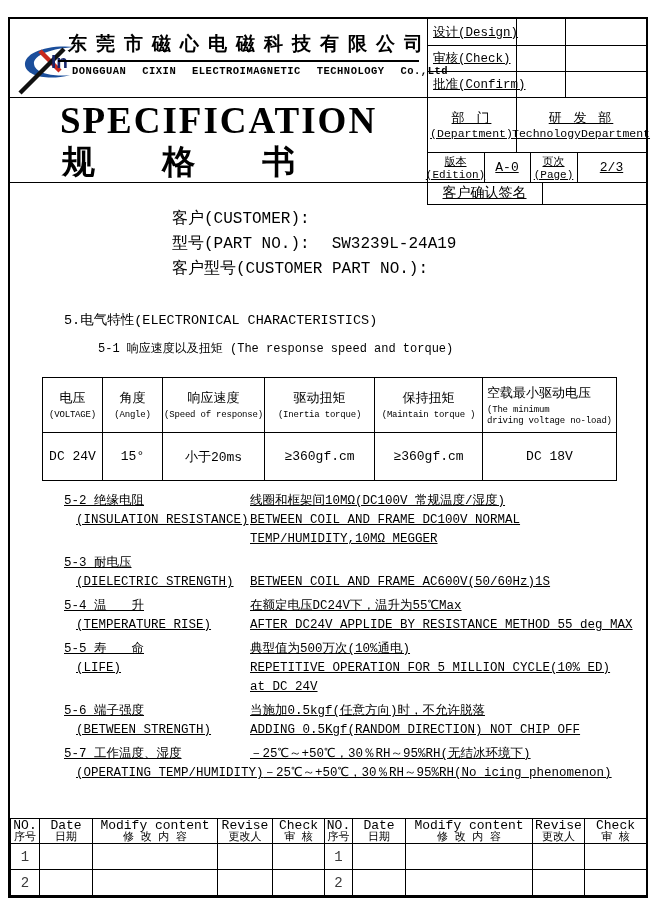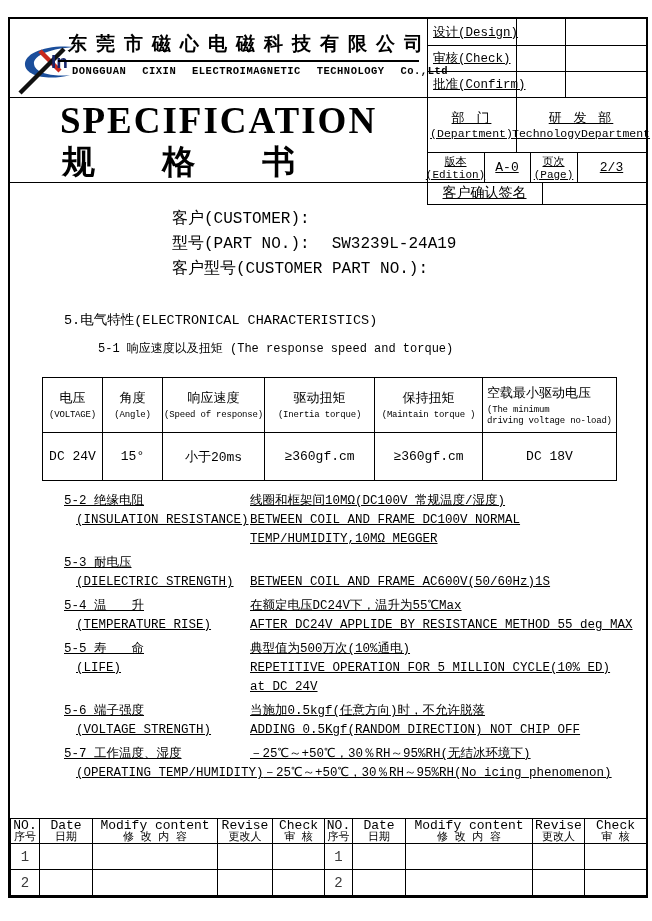--- a/index.html
+++ b/index.html
@@ -243,21 +243,21 @@
             <span class="lbl ind"></span>
             <span>at DC 24V</span>
           </div>
         </div>
         <div class="sec">
           <div class="secline">
             <span class="lbl">5-6 端子强度</span>
             <span>当施加0.5kgf(任意方向)时，不允许脱落</span>
           </div>
           <div class="secline">
-            <span class="lbl ind">(VOLTAGE STRENGTH)</span>
+            <span class="lbl ind">(BETWEEN STRENGTH)</span>
             <span>ADDING 0.5Kgf(RANDOM DIRECTION) NOT CHIP OFF</span>
           </div>
         </div>
         <div class="sec">
           <div class="secline">
             <span class="lbl">5-7 工作温度、湿度</span>
             <span>－25℃～+50℃，30％RH～95%RH(无结冰环境下)</span>
           </div>
           <div class="secline">
             <span class="lbl ind">(OPERATING TEMP/HUMIDITY)</span>

